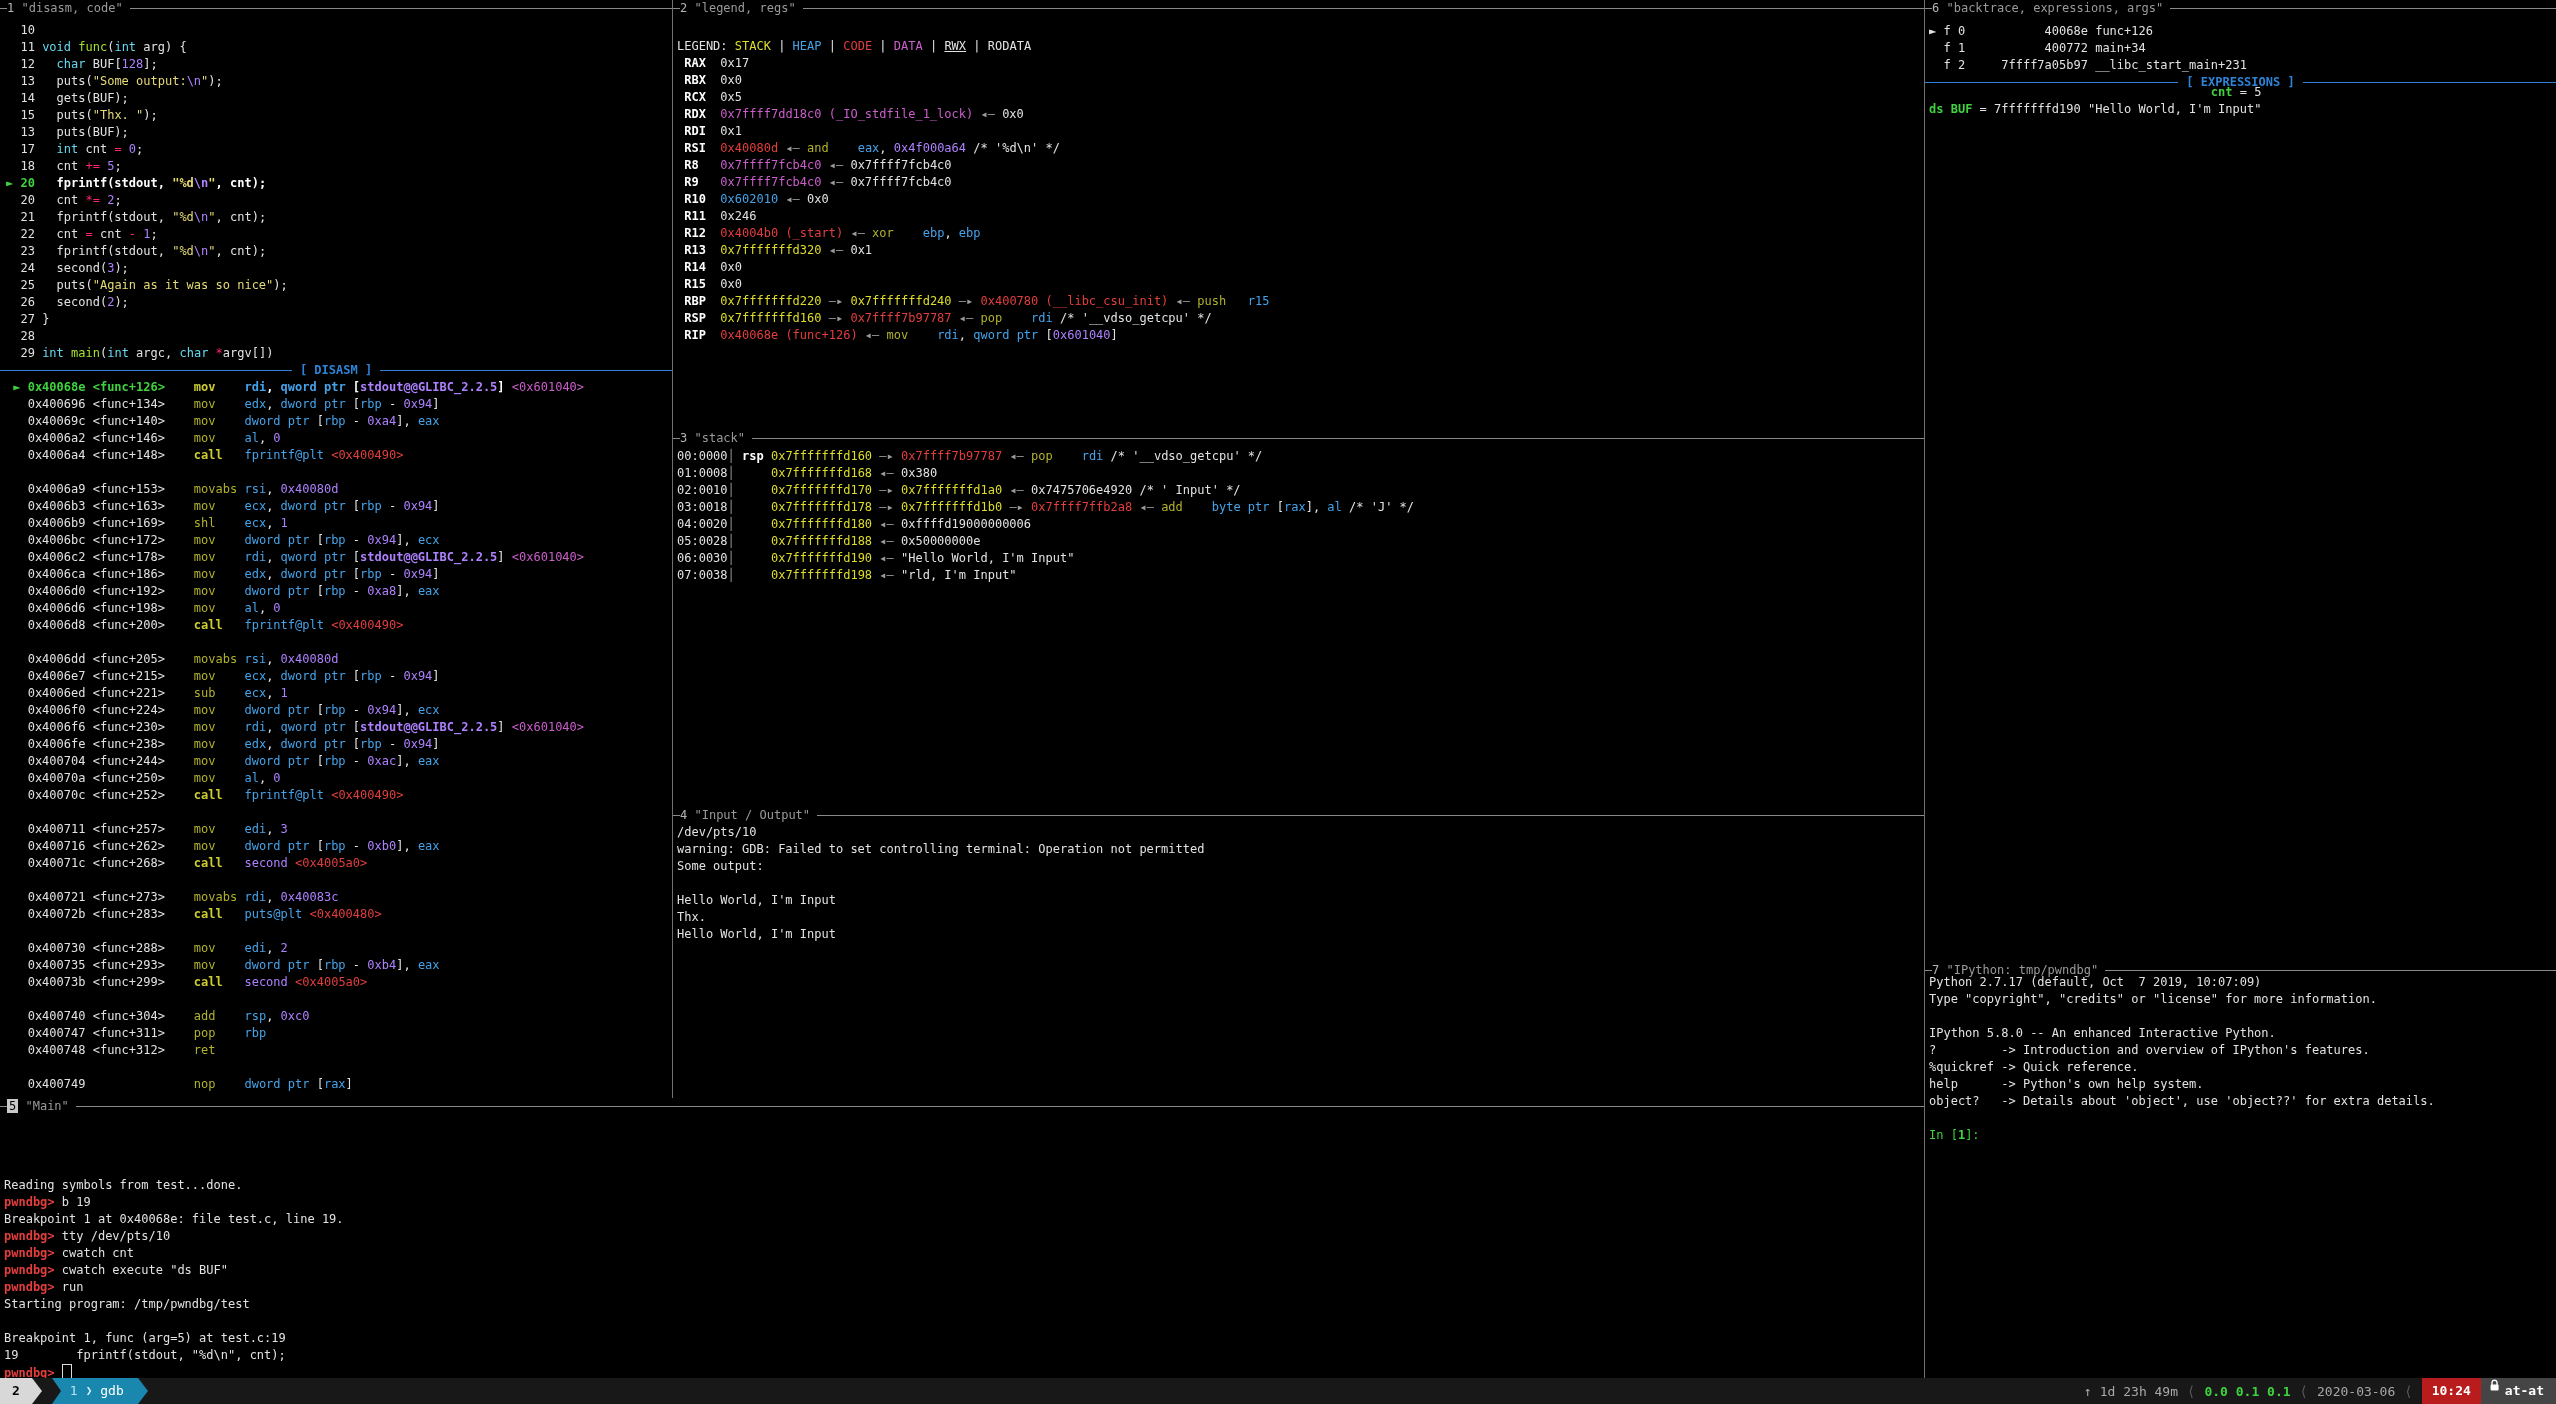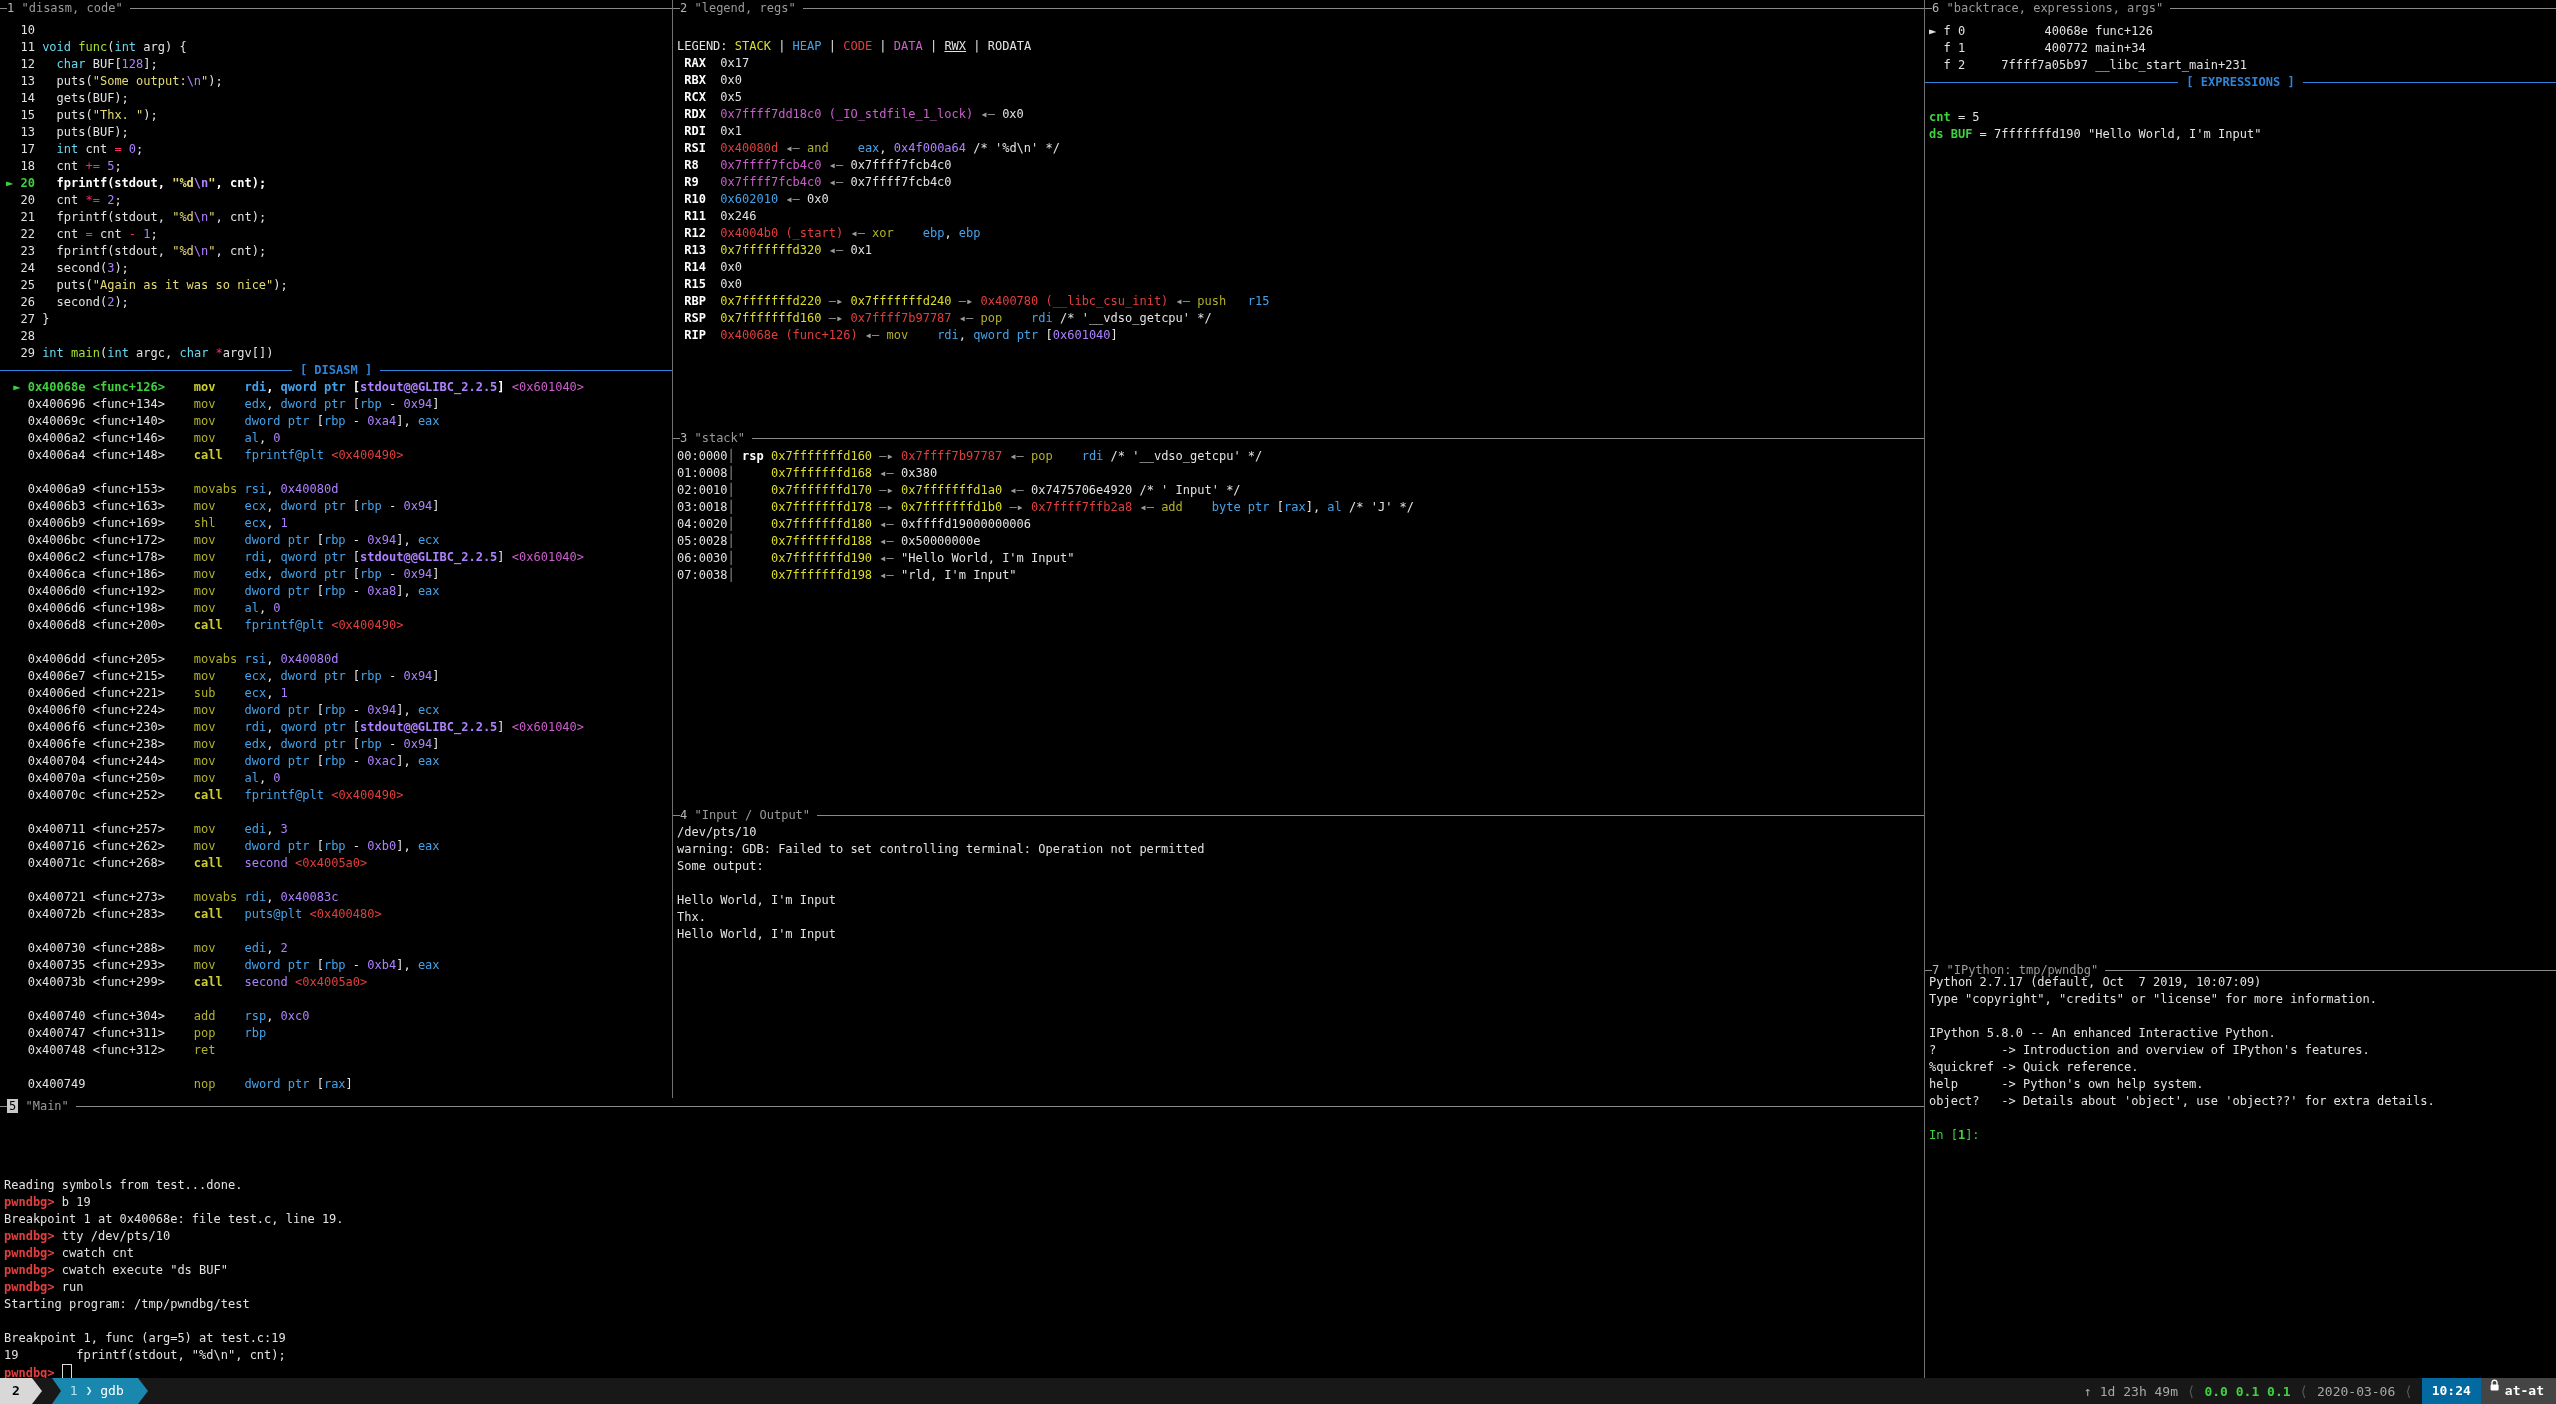--- a/index.html
+++ b/index.html
@@ -48,21 +48,21 @@
   .seg-window::before{content:"";position:absolute;left:0;top:0;width:0;height:0;
               border-top:13px solid transparent;border-bottom:13px solid transparent;border-left:9px solid #181818;}
   .win-index{color:#b5e3f2;margin-right:8px;}
   .win-sep{color:#d8eff7;margin-right:8px;font-size:11px;}
   .win-name{color:#fff;font-weight:normal;}
   .arr-window{width:0;height:0;border-top:13px solid transparent;border-bottom:13px solid transparent;
               border-left:10px solid #1987ae;}
   .sb-right{display:flex;align-items:center;height:26px;color:#a8a8a8;}
   .sb-right .sep{color:#5a5a5a;margin:0 9px;font-size:14px;}
   .load{color:#3fd23f;font-weight:bold;}
-  .clock{background:#0369a1;color:#fff;font-weight:bold;height:26px;line-height:26px;padding:0 10px;text-align:center;}
+  .clock{background:#b91c1c;color:#fff;font-weight:bold;height:26px;line-height:26px;padding:0 10px;text-align:center;}
   .host{background:#454545;color:#fff;font-weight:bold;height:26px;line-height:26px;padding:0 12px 0 8px;
         display:flex;align-items:flex-start;}
   .lock{margin-right:5px;display:inline-flex;}
 </style>
 </head>
 <body>
 
 <div class="vline" style="left:672px;top:0;height:1098px;"></div>
 <div class="vline" style="left:1924px;top:0;height:1378px;"></div>
 
@@ -223,21 +223,21 @@
     <span class="lbl"><span class="pnum">6</span> <span>"backtrace, expressions, args"</span></span>
   </div>
   <div class="lines" style="left:1929px;top:23px;">
       <div class="row"><span class="w">► f 0           40068e func+126</span></div>
       <div class="row"><span class="w">  f 1           400772 main+34</span></div>
       <div class="row"><span class="w">  f 2     7ffff7a05b97 __libc_start_main+231</span></div>
     </div>
   <div class="bluediv" style="left:1925px;top:74px;width:631px;">
     <span class="lbl">[ EXPRESSIONS ]</span>
   </div>
-  <div class="lines" style="left:1929px;top:109px;">
+  <div class="lines" style="left:1929px;top:84px;text-align:right;">
       <div class="row"><span class="G">cnt</span><span class="w"> = 5</span></div>
       <div class="row"><span class="G">ds</span><span class="w"> </span><span class="G">BUF</span><span class="w"> = 7fffffffd190 "Hello World, I'm Input"</span></div>
     </div>
 </div>
 
 <div>
   <div class="ptitle" style="left:1925px;top:962px;width:631px;">
     <span class="lbl"><span class="pnum">7</span> <span>"IPython: tmp/pwndbg"</span></span>
   </div>
   <div class="lines" style="left:1929px;top:974px;">

